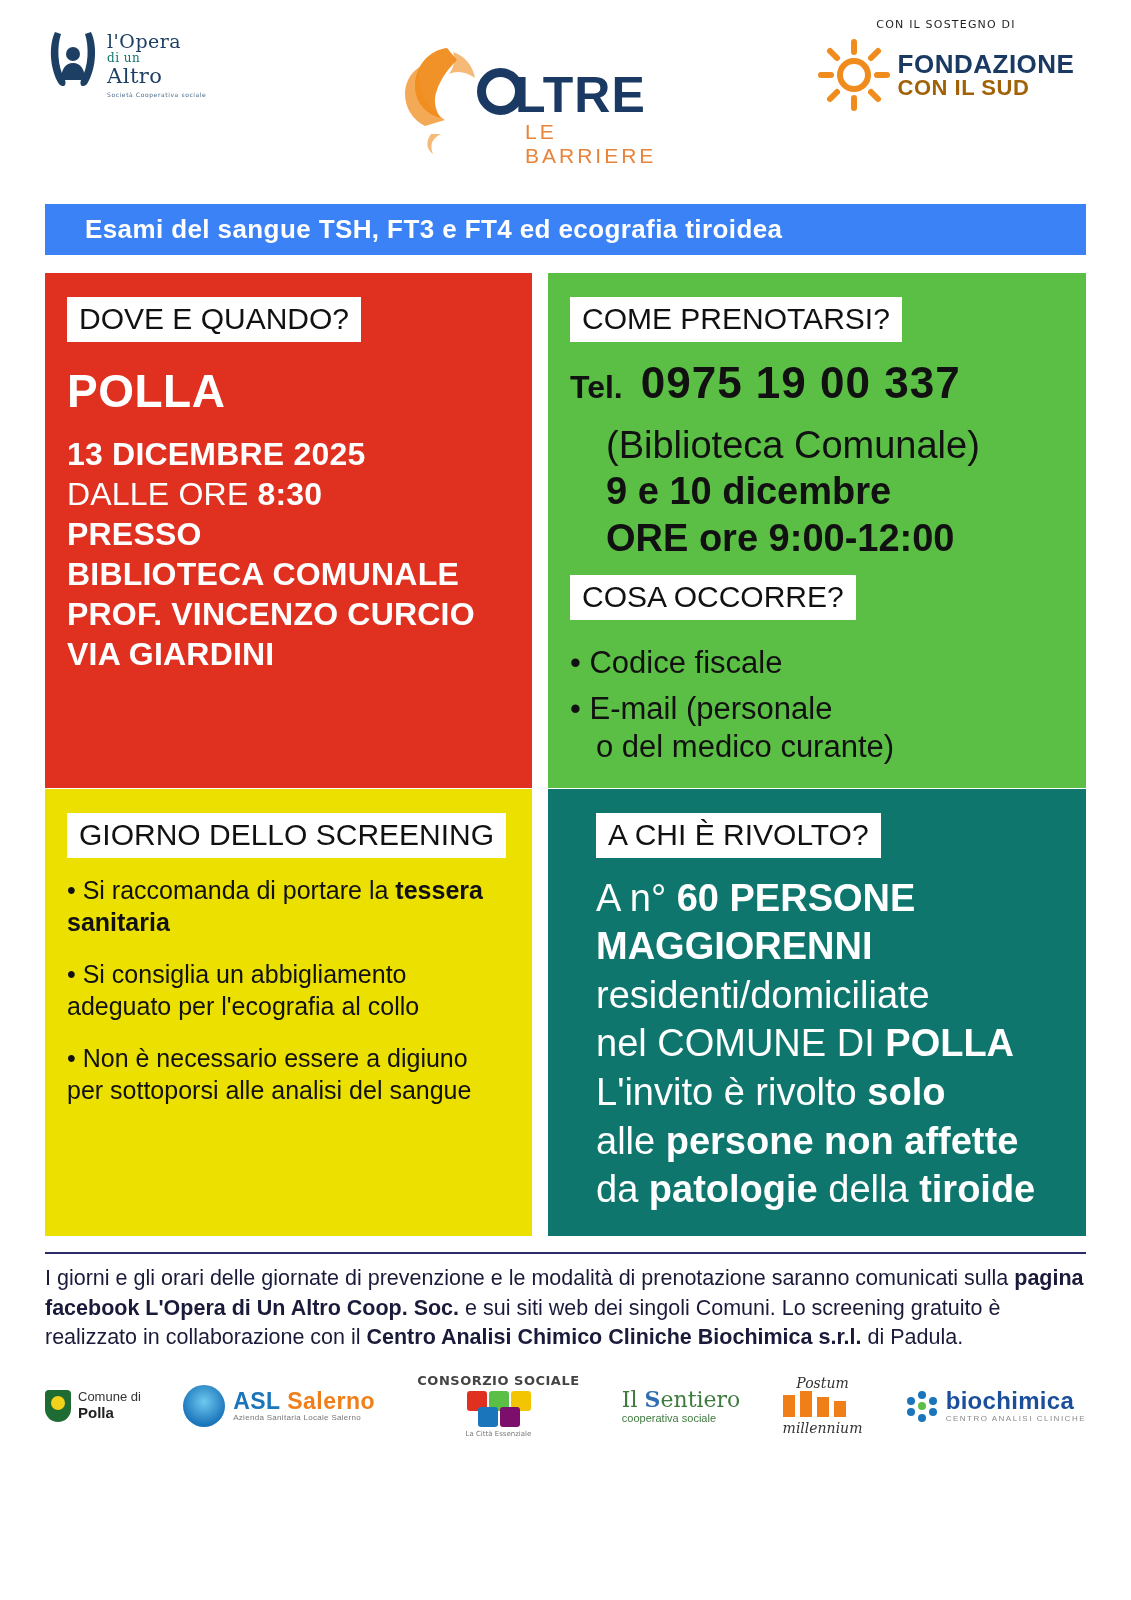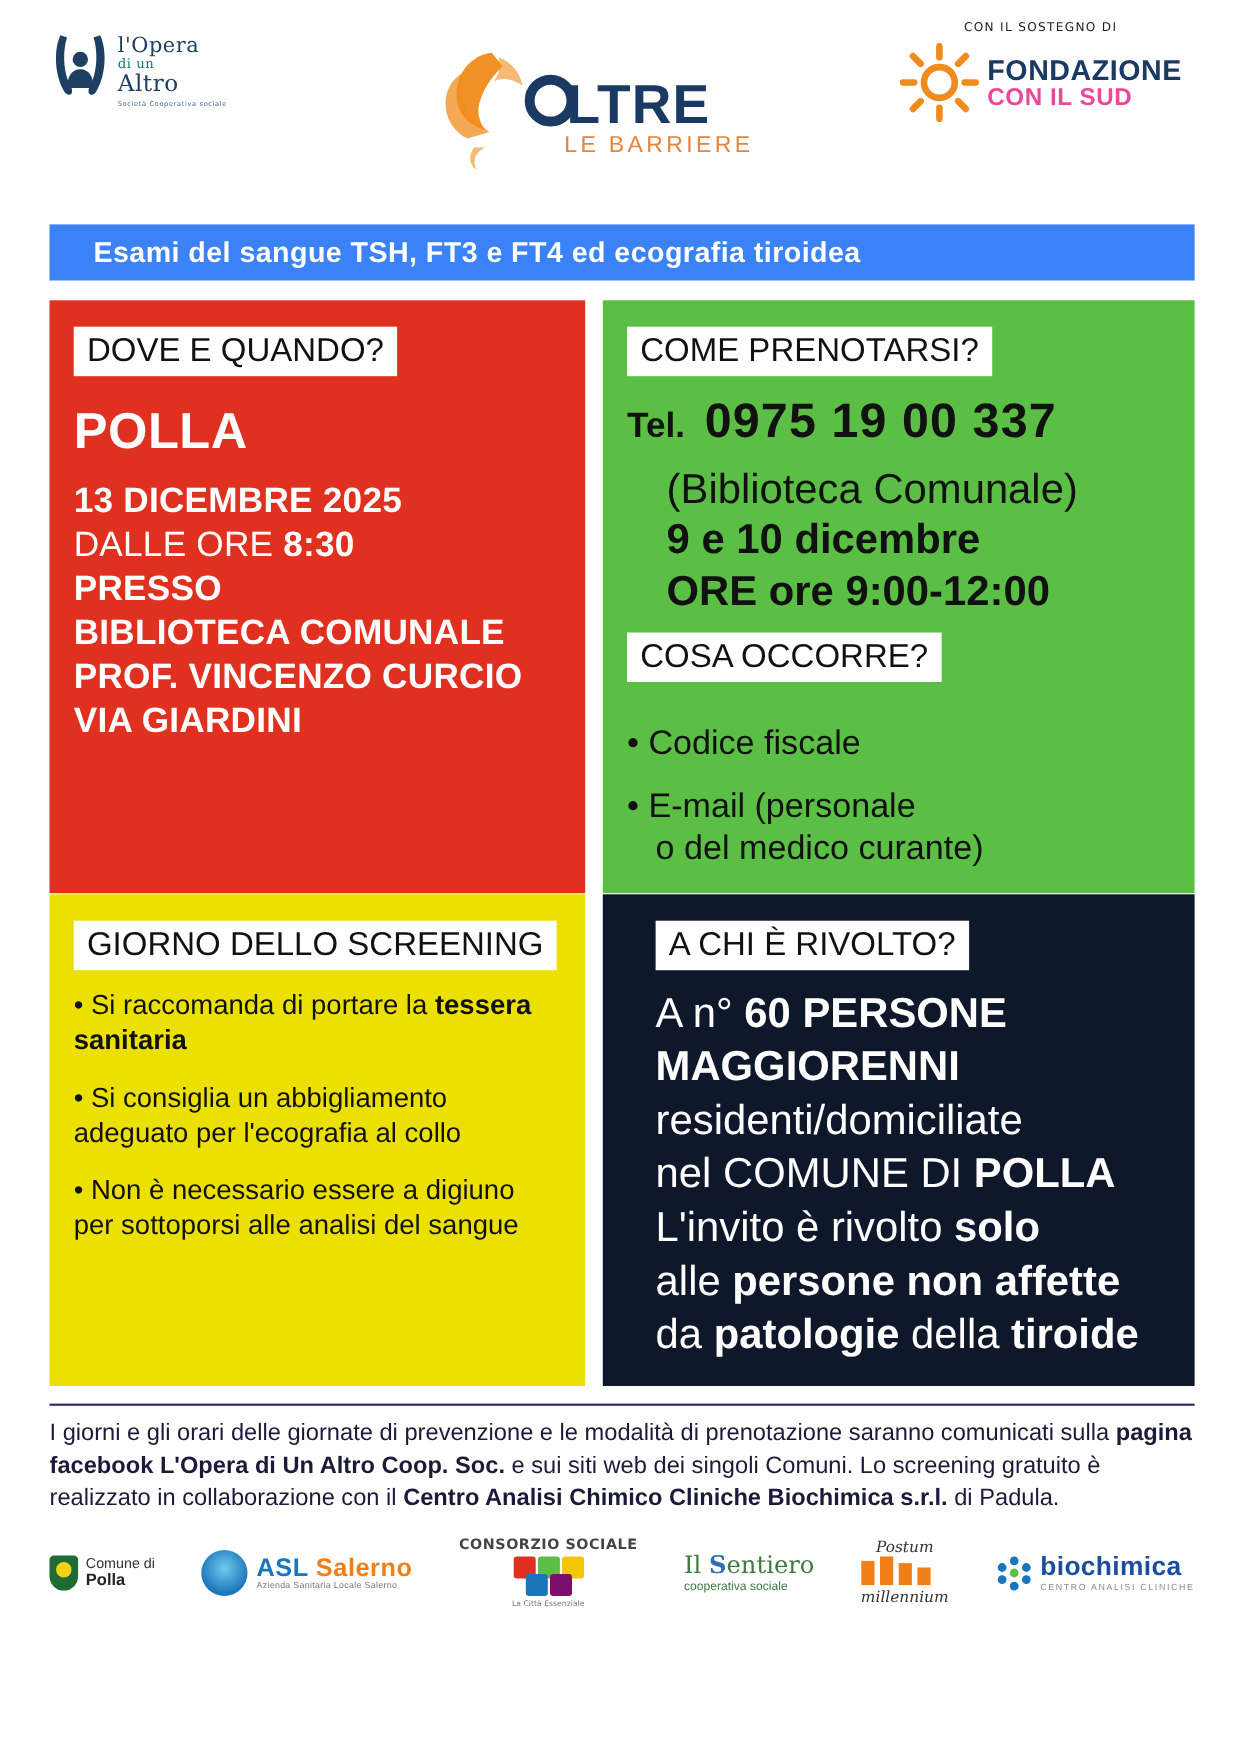--- a/index.html
+++ b/index.html
@@ -85,21 +85,21 @@
     left: 80px;
     top: 28px;
     font-family: "Liberation Sans", sans-serif;
     font-weight: bold;
     font-size: 50px;
     color: #1b3a63;
     letter-spacing: 1px;
   }
   .oltre-sub {
     position: absolute;
-    left: 118px;
+    left: 130px;
     top: 82px;
     font-family: "Liberation Sans", sans-serif;
     font-size: 21px;
     color: #e8833a;
     letter-spacing: 3px;
   }
   .oltre-o-ring {
     position: absolute;
     left: 82px;
     top: 30px;
@@ -143,21 +143,21 @@
     font-family: "Liberation Sans", sans-serif;
     font-weight: bold;
     font-size: 26px;
     color: #1b3a63;
     letter-spacing: .5px;
   }
   .fond-text .f2 {
     font-family: "Liberation Sans", sans-serif;
     font-weight: bold;
     font-size: 22px;
-    color: #ec4899;
+    color: #a16207;
     letter-spacing: .5px;
   }
 
   
   .title-wrap {
     position: relative;
     padding: 0 45px;
     margin-top: 2px;
   }
   .t-line1 {
@@ -215,21 +215,21 @@
     gap: 1px 16px;
   }
   .panel {
     box-sizing: border-box;
     padding: 24px 22px 22px 22px;
     position: relative;
   }
   .p-red { background: #e03020; color: #fff; }
   .p-green { background: #5cbf45; color: #111; }
   .p-yellow { background: #ece000; color: #111; }
-  .p-purple { background: #0f172a; color: #fff; padding-left: 48px; }
+  .p-purple { background: #0f766e; color: #fff; padding-left: 48px; }
 
   .panel-head {
     display: inline-block;
     background: #ffffff;
     font-family: "Liberation Sans", sans-serif;
     font-size: 30px;
     padding: 5px 12px 6px 12px;
     margin-bottom: 16px;
   }
   .p-red .panel-head { color: #111; }
@@ -276,21 +276,21 @@
     line-height: 1.22;
     margin-left: 36px;
   }
   .g-line.bold { font-weight: bold; }
   .g-spacer { height: 14px; }
 
   .bullet {
     font-family: "Liberation Sans", sans-serif;
     font-size: 31px;
     line-height: 1.22;
-    margin-top: 20px;
+    margin-top: 8px;
   }
 
   .y-item {
     font-family: "Liberation Sans", sans-serif;
     font-size: 25px;
     line-height: 1.28;
     margin-bottom: 20px;
   }
   .y-item .b { font-weight: bold; }
 

